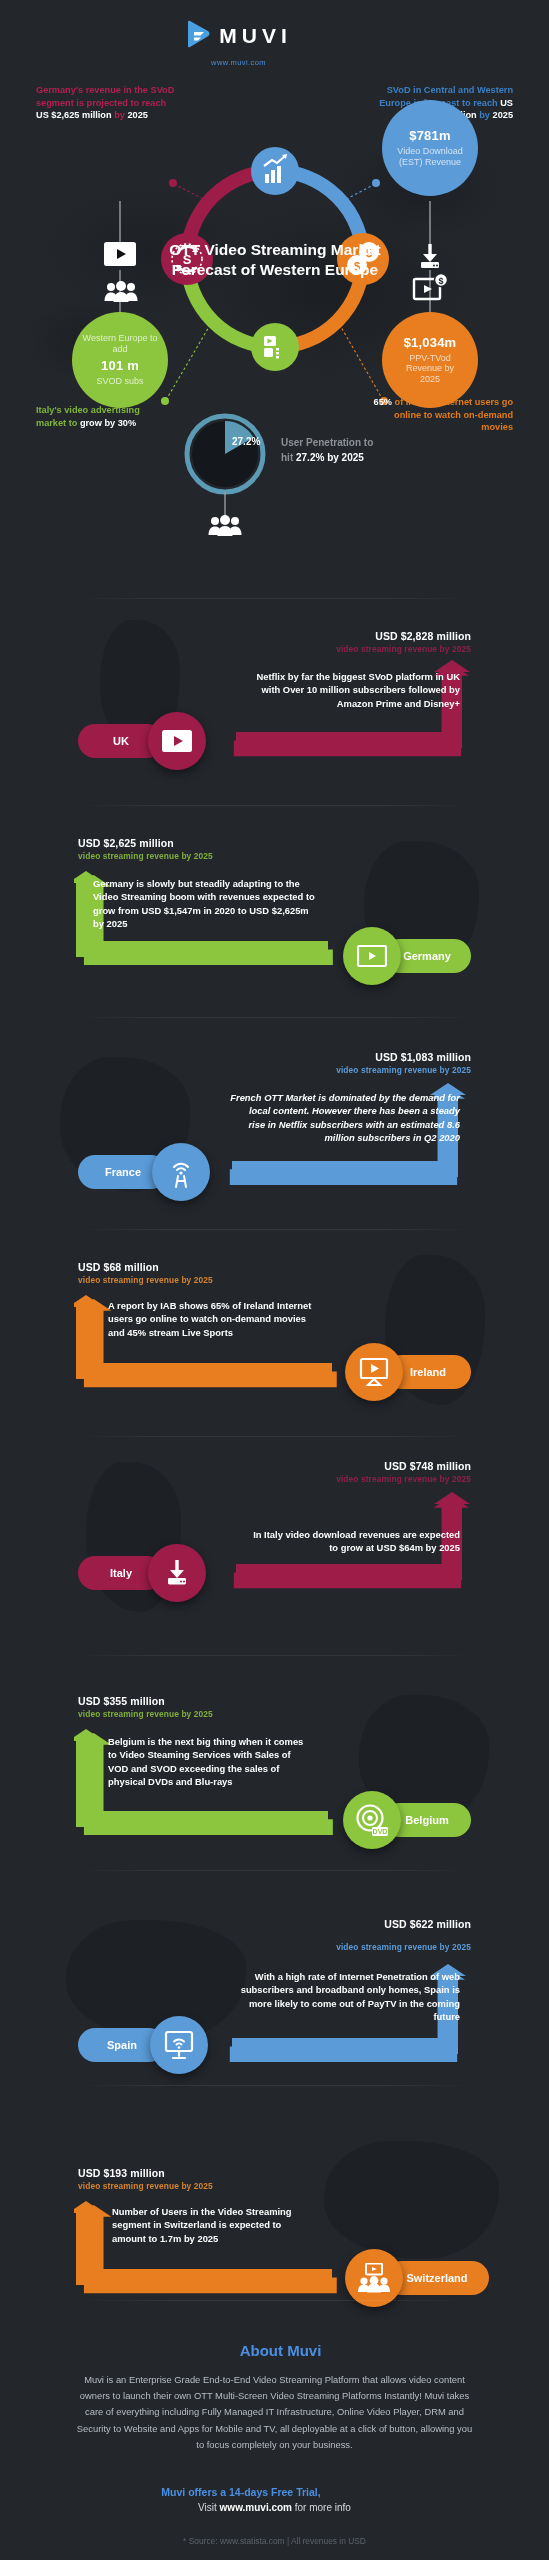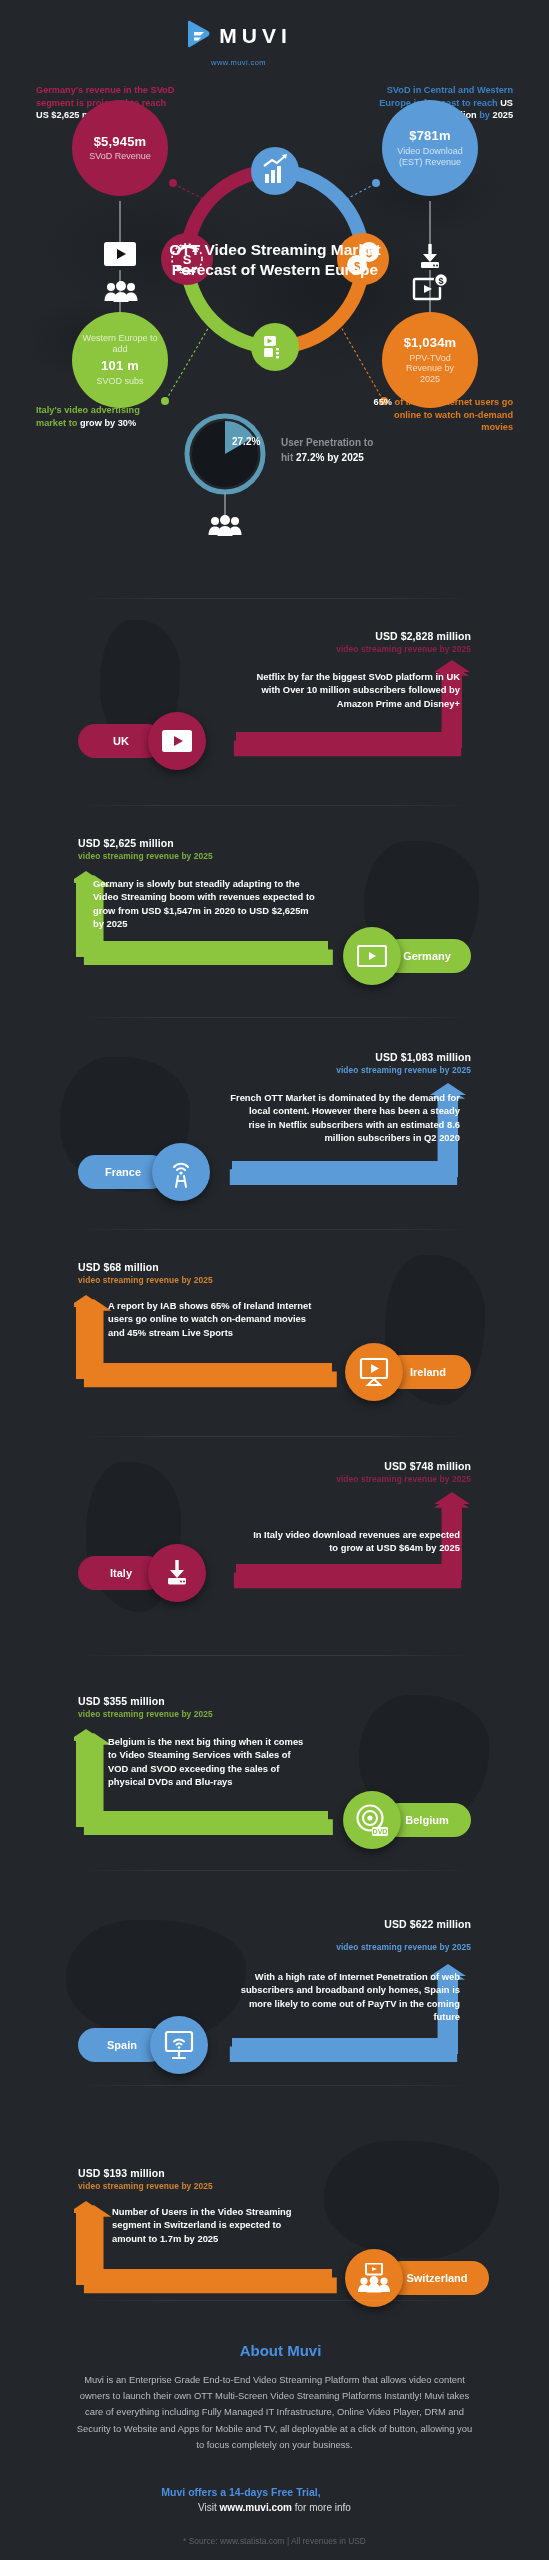--- a/index.html
+++ b/index.html
@@ -233,24 +233,20 @@
     <div class="note green" style="left:36px; top:340px; width:130px;">
       <span>Italy's video advertising market to</span>
       <span class="w">grow by 30%</span>
     </div>
 
     <div class="note orange right" style="right:36px; top:332px; width:140px;">
       <span class="w">65%</span>
       <span>of Ireland Internet users go online to watch on-demand movies</span>
     </div>
 
-    <div class="bubble b-pink" style="left:72px; top:36px; width:96px; height:96px;">
-      <span class="big">$5,945m</span>
-      <span class="sub">SVoD Revenue</span>
-    </div>
 
     <div class="icon-badge" style="left:104px; top:178px; width:32px; height:26px;">
       <svg width="32" height="24" viewBox="0 0 32 24">
           <rect width="32" height="24" rx="2.5" fill="#ffffff"></rect>
           <path d="M13 7 L22 12 L13 17 Z" fill="#111111"></path>
         </svg>
     </div>
 
     <div class="bubble b-blue" style="left:382px; top:36px; width:96px; height:96px;">
       <span class="big">$781m</span>
@@ -360,21 +356,21 @@
   <div class="section" style="top:1017px; height:205px;">
     <div class="divider" style="top:0;"></div>
     <div class="sec-map" style="left:60px; top:40px; width:130px; height:135px;"></div>
     <div class="amount" style="right:78px; top:34px; text-align:right;">USD $1,083 million</div>
     <div class="amount-sub" style="right:78px; top:48px; text-align:right; color:#5a9bd8;">video streaming revenue by 2025</div>
 
     <svg class="arrowbox" style="left:226px; top:64px;" width="254" height="110">
       <path d="M10 84 L222 84 L222 12 L214 12 L232 0 L250 12 L242 12 L242 100 L10 100 Z" fill="#5a9bd8" transform="translate(-6,6) scale(0.98)"></path>
       <path d="M6 80 L212 80 L212 14 L204 14 L222 2 L240 14 L232 14 L232 96 L6 96 Z" fill="#5a9bd8"></path>
     </svg>
-    <div class="blurb" style="left:230px; top:74px; width:230px; text-align:right;">French OTT Market is dominated by the demand for local content. However there has been a steady rise in Netflix subscribers with an estimated 8.6 million subscribers in Q2 2020</div>
+    <div class="blurb" style="left:230px; top:74px; width:230px; text-align:right;font-style:italic;">French OTT Market is dominated by the demand for local content. However there has been a steady rise in Netflix subscribers with an estimated 8.6 million subscribers in Q2 2020</div>
 
     <div class="pill" style="left:78px; top:138px; width:90px; background:#5a9bd8;">France</div>
     <div class="circle-ico" style="left:152px; top:126px; background:#5a9bd8;">
       <svg width="32" height="34" viewBox="0 0 32 34" fill="none" stroke="#ffffff" stroke-width="2" stroke-linecap="round">
         <path d="M9 12 A 9 9 0 0 1 23 12"></path>
         <path d="M12 15 A 5.5 5.5 0 0 1 20 15"></path>
         <circle cx="16" cy="18" r="1.6" fill="#ffffff" stroke="none"></circle>
         <path d="M13 21 L11 32 M19 21 L21 32 M12.5 26 L19.5 26" stroke-width="2"></path>
       </svg>
     </div>

